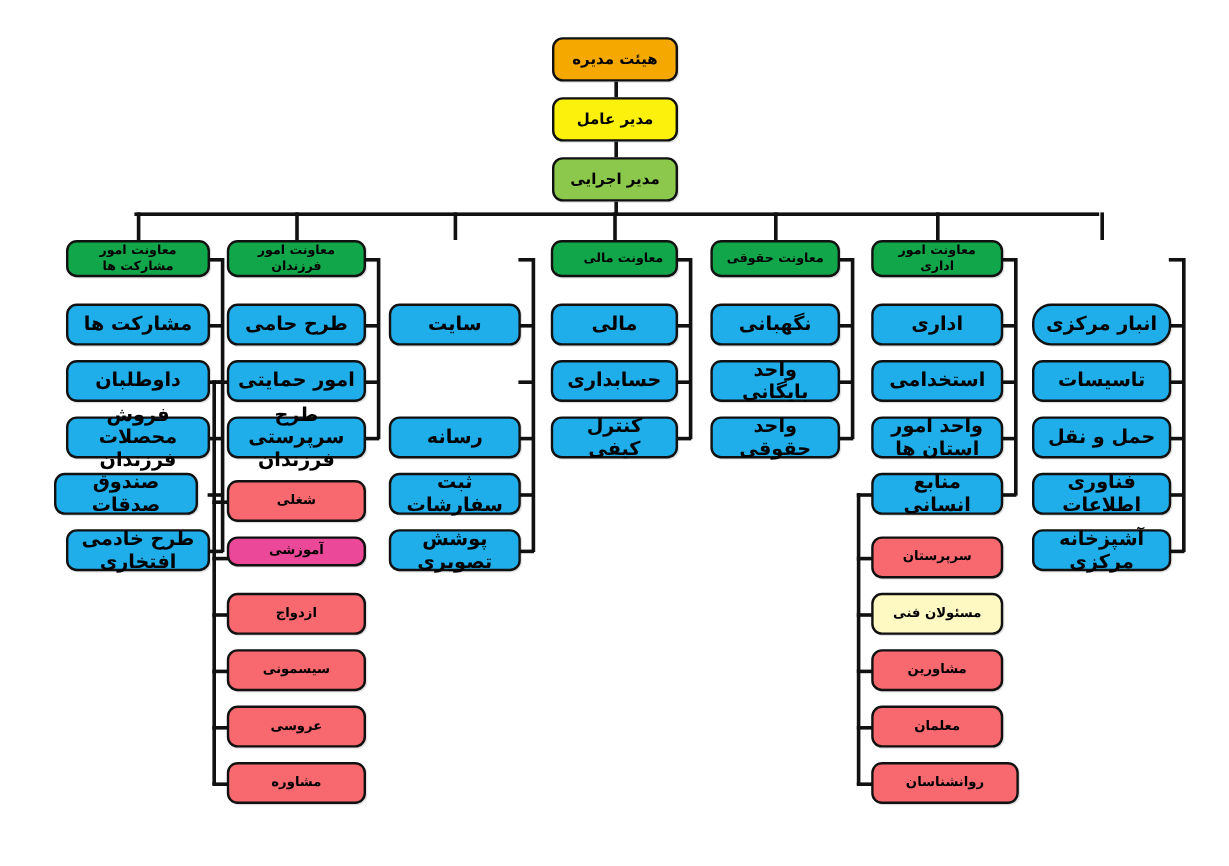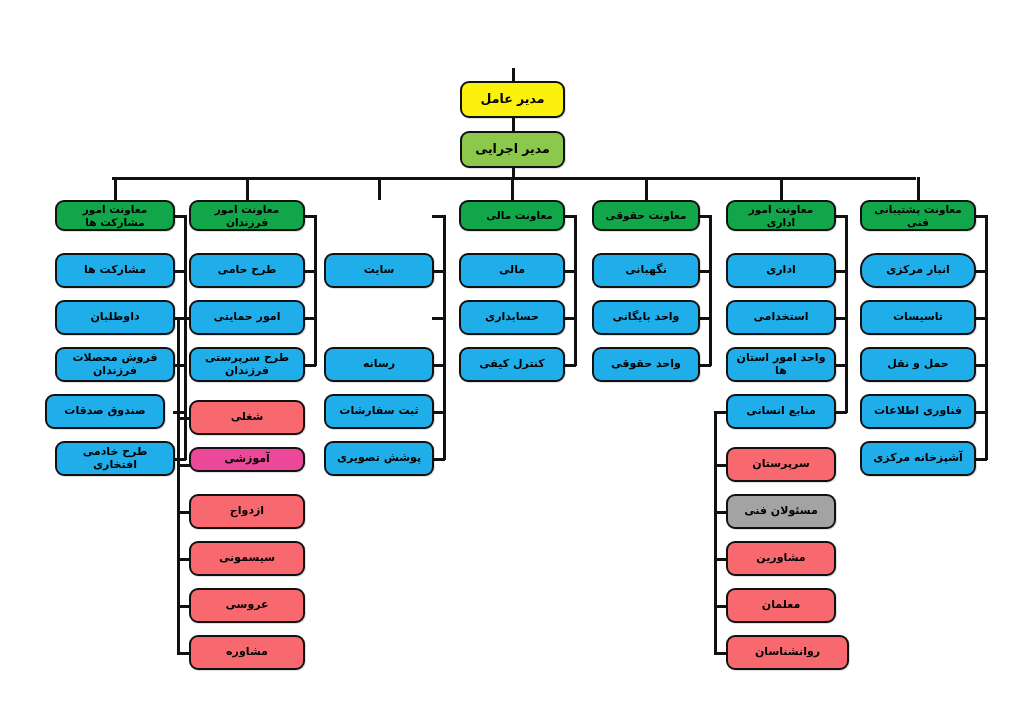--- a/index.html
+++ b/index.html
@@ -36,39 +36,40 @@
     box-shadow: 1px 1px 0 rgba(0,0,0,0.12);
   }
   .node.top {
     font-size: 12.5px;
   }
   .node.dept {
     font-size: 10.5px;
     background: #12A64A;
   }
   .node.unit {
-    font-size: 11px;
+    font-size: 16px;
     background: #1FAEE9;
   }
   .node.team {
     font-size: 11px;
     background: #F7696E;
   }
   .line {
     position: absolute;
     background: #111111;
     z-index: 1;
   }
   .line.v { width: 3px; }
   .line.h { height: 3px; }
 </style>
 </head>
 <body>
 
 <div id="chart-root">
+    <div class="node top" style="left: 460px; top: 31px; width: 105px; height: 37px; background: rgb(245, 168, 0);">هیئت مدیره</div>
     <div class="line v" style="left: 511.5px; top: 68px; height: 13px;"></div>
     <div class="node top" style="left: 460px; top: 81px; width: 105px; height: 37px; background: rgb(251, 241, 12);">مدیر عامل</div>
     <div class="line v" style="left: 511.5px; top: 118px; height: 13px;"></div>
     <div class="node top" style="left: 460px; top: 131px; width: 105px; height: 37px; background: rgb(140, 200, 75);">مدیر اجرایی</div>
     <div class="line v" style="left: 511.5px; top: 168px; height: 11px;"></div>
     <div class="line h" style="left: 112px; top: 177px; width: 804px;"></div>
     <div class="line v" style="left: 114px; top: 177px; height: 23px;"></div>
     <div class="node dept" style="left: 55px; top: 200px; width: 120px; height: 31px; background: rgb(18, 166, 74);">معاونت امور مشارکت ها</div>
     <div class="line h" style="left: 173px; top: 214.5px; width: 13px;"></div>
     <div class="line v" style="left: 184px; top: 214.5px; height: 245px;"></div>
@@ -147,30 +148,29 @@
     <div class="node unit" style="left: 726px; top: 300px; width: 110px; height: 35px; background: rgb(31, 174, 233);">استخدامی</div>
     <div class="line h" style="left: 834px; top: 316.5px; width: 13px;"></div>
     <div class="node unit" style="left: 726px; top: 347px; width: 110px; height: 35px; background: rgb(31, 174, 233);">واحد امور استان ها</div>
     <div class="line h" style="left: 834px; top: 363.5px; width: 13px;"></div>
     <div class="node unit" style="left: 726px; top: 394px; width: 110px; height: 35px; background: rgb(31, 174, 233);">منابع انسانی</div>
     <div class="line h" style="left: 834px; top: 410.5px; width: 13px;"></div>
     <div class="line h" style="left: 714px; top: 410.5px; width: 13px;"></div>
     <div class="line v" style="left: 714px; top: 410.5px; height: 243px;"></div>
     <div class="node team" style="left: 726px; top: 447px; width: 110px; height: 35px; background: rgb(247, 105, 110);">سرپرستان</div>
     <div class="line h" style="left: 714px; top: 463.5px; width: 13px;"></div>
-    <div class="node team" style="left: 726px; top: 494px; width: 110px; height: 35px; background: #a3a3a3;">مسئولان فنی</div>
+    <div class="node team" style="left: 726px; top: 494px; width: 110px; height: 35px; background: #fef9c3;">مسئولان فنی</div>
     <div class="line h" style="left: 714px; top: 510.5px; width: 13px;"></div>
     <div class="node team" style="left: 726px; top: 541px; width: 110px; height: 35px; background: rgb(247, 105, 110);">مشاورین</div>
     <div class="line h" style="left: 714px; top: 557.5px; width: 13px;"></div>
     <div class="node team" style="left: 726px; top: 588px; width: 110px; height: 35px; background: rgb(247, 105, 110);">معلمان</div>
     <div class="line h" style="left: 714px; top: 604.5px; width: 13px;"></div>
     <div class="node team" style="left: 726px; top: 635px; width: 123px; height: 35px; background: rgb(247, 105, 110);">روانشناسان</div>
     <div class="line h" style="left: 714px; top: 651.5px; width: 13px;"></div>
     <div class="line v" style="left: 917px; top: 177px; height: 23px;"></div>
-    <div class="node dept" style="left: 860px; top: 200px; width: 116px; height: 31px; background: rgb(18, 166, 74);">معاونت پشتیبانی فنی</div>
     <div class="line h" style="left: 974px; top: 214.5px; width: 13px;"></div>
     <div class="line v" style="left: 985px; top: 214.5px; height: 245px;"></div>
     <div class="node unit" style="left: 860px; top: 253px; width: 116px; height: 35px; background: rgb(31, 174, 233); border-radius: 16px;">انبار مرکزی</div>
     <div class="line h" style="left: 974px; top: 269.5px; width: 13px;"></div>
     <div class="node unit" style="left: 860px; top: 300px; width: 116px; height: 35px; background: rgb(31, 174, 233);">تاسیسات</div>
     <div class="line h" style="left: 974px; top: 316.5px; width: 13px;"></div>
     <div class="node unit" style="left: 860px; top: 347px; width: 116px; height: 35px; background: rgb(31, 174, 233);">حمل و نقل</div>
     <div class="line h" style="left: 974px; top: 363.5px; width: 13px;"></div>
     <div class="node unit" style="left: 860px; top: 394px; width: 116px; height: 35px; background: rgb(31, 174, 233);">فناوری اطلاعات</div>
     <div class="line h" style="left: 974px; top: 410.5px; width: 13px;"></div>

